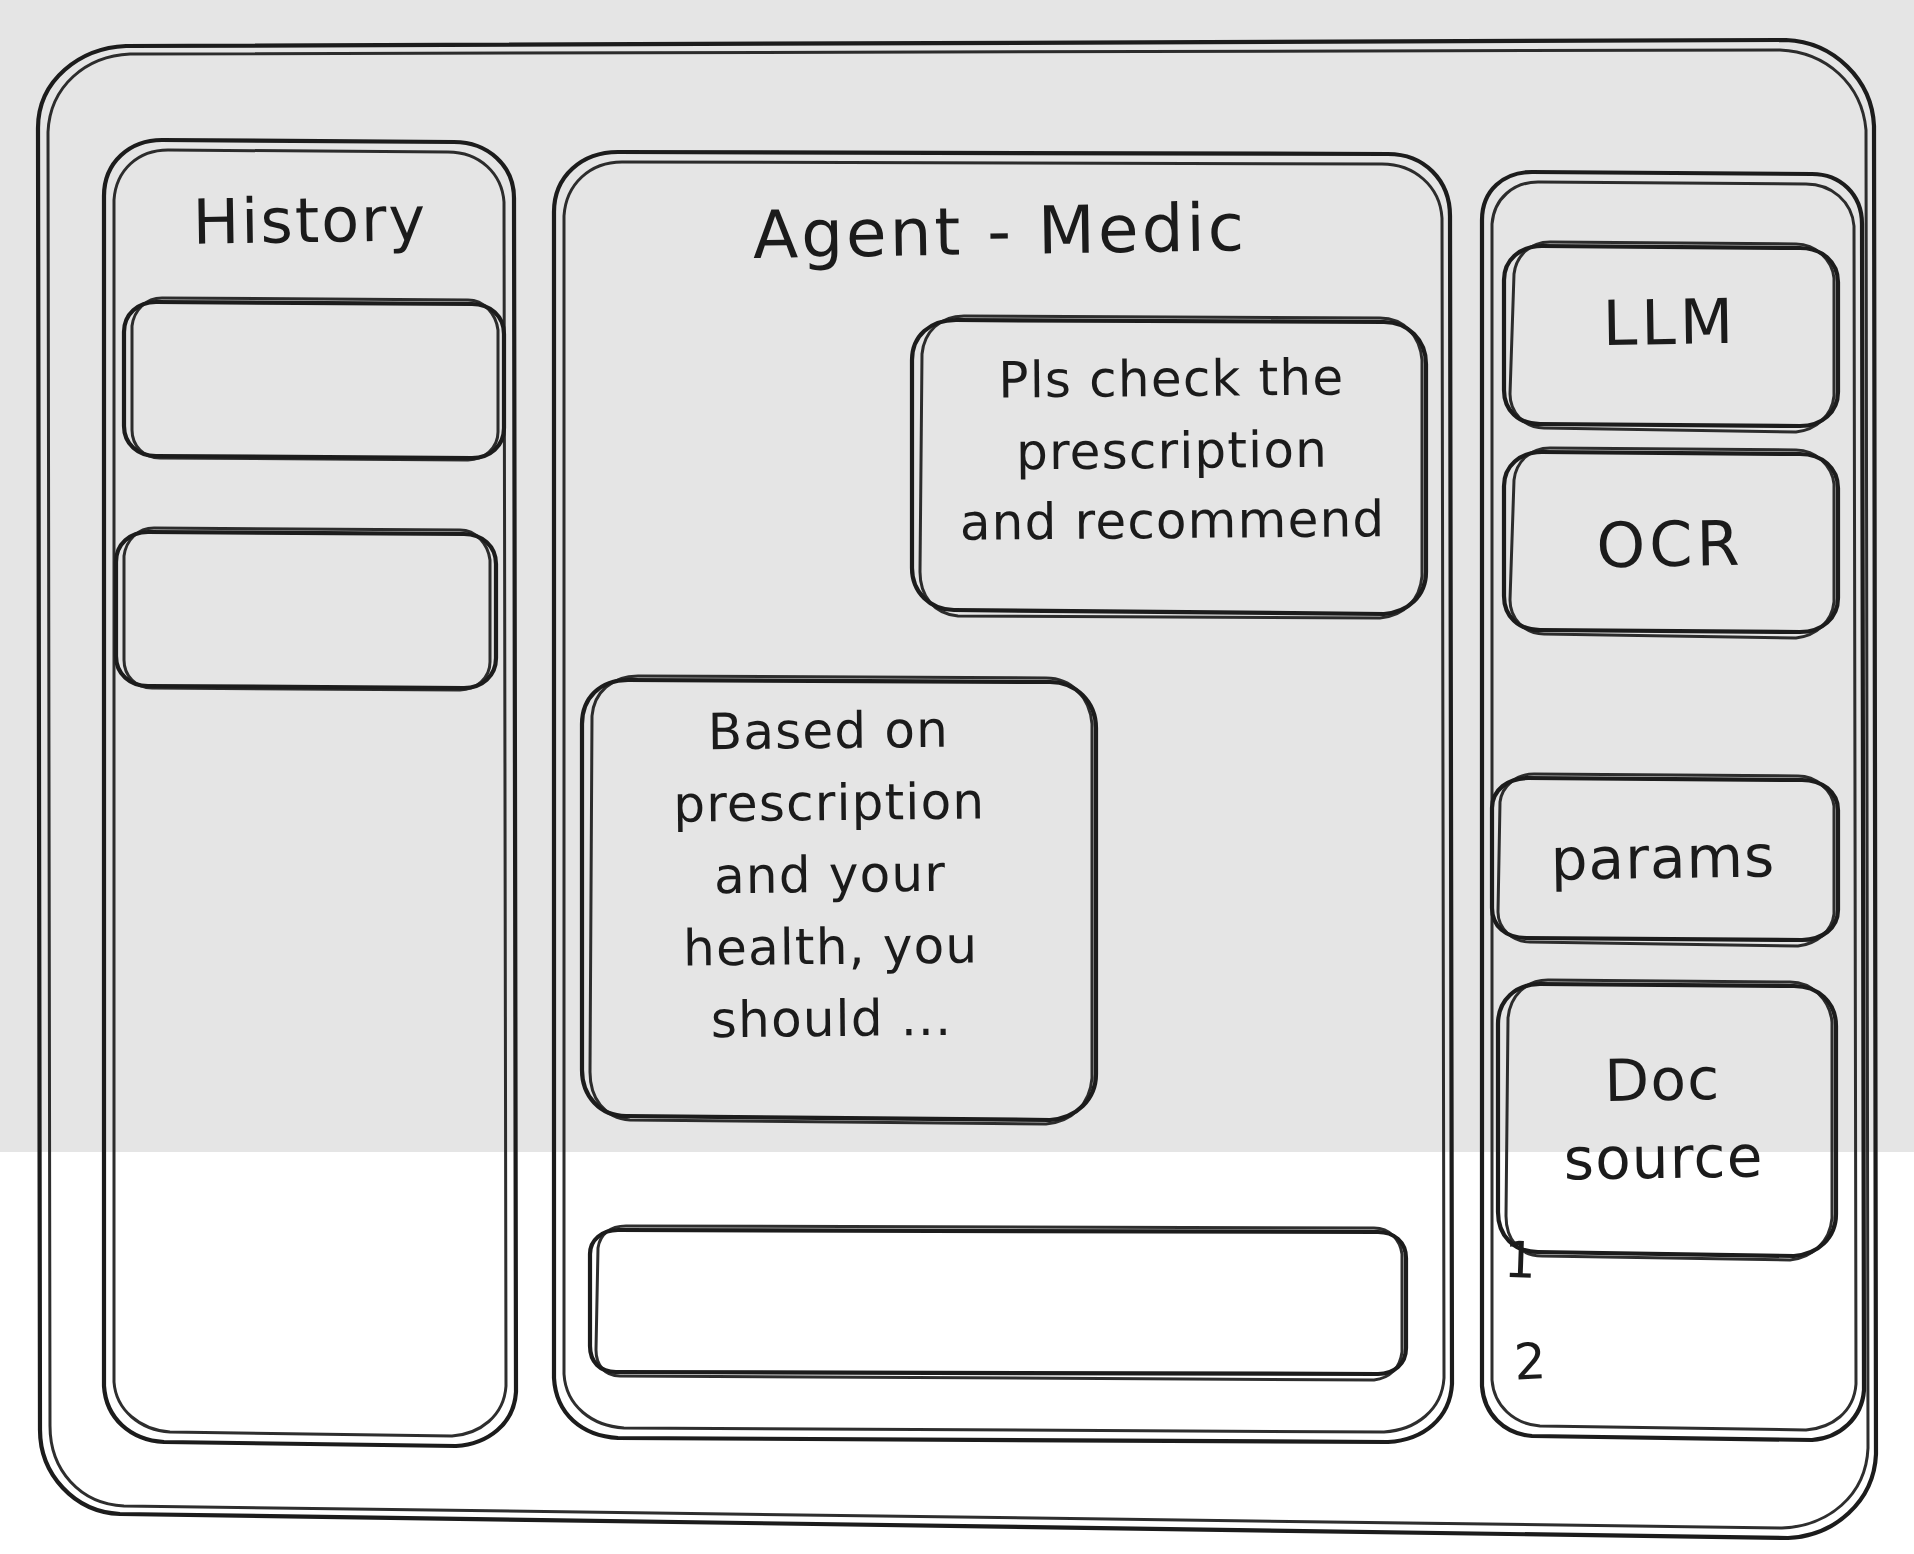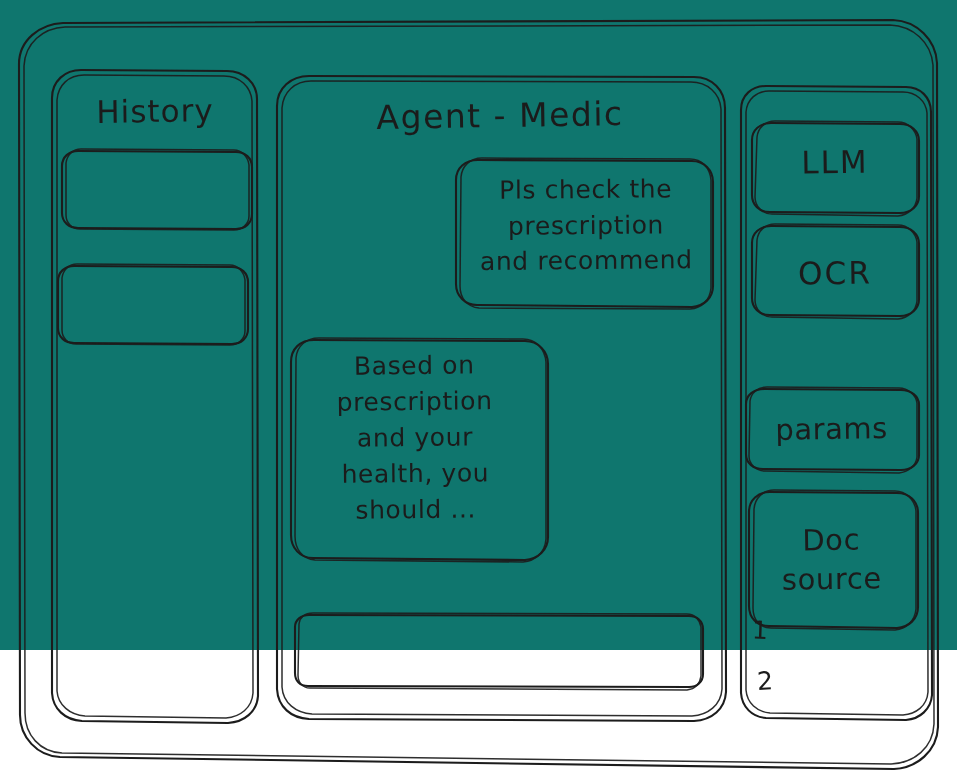--- a/index.html
+++ b/index.html
@@ -9,22 +9,22 @@
   }
   body {
     width: 957px;
     height: 777px;
     overflow: hidden;
     font-family: "DejaVu Sans", sans-serif;
   }
   #wireframe {
     position: relative;
     width: 957px;
-    height: 650px;
-    background: #0f766e;
+    height: 576px;
+    background: #e5e5e5;
   }
   #wireframe svg {
     position: absolute;
     top: 0;
     left: 0;
     width: 957px;
     height: 777px;
   }
   .sketch-stroke {
     fill: none;

